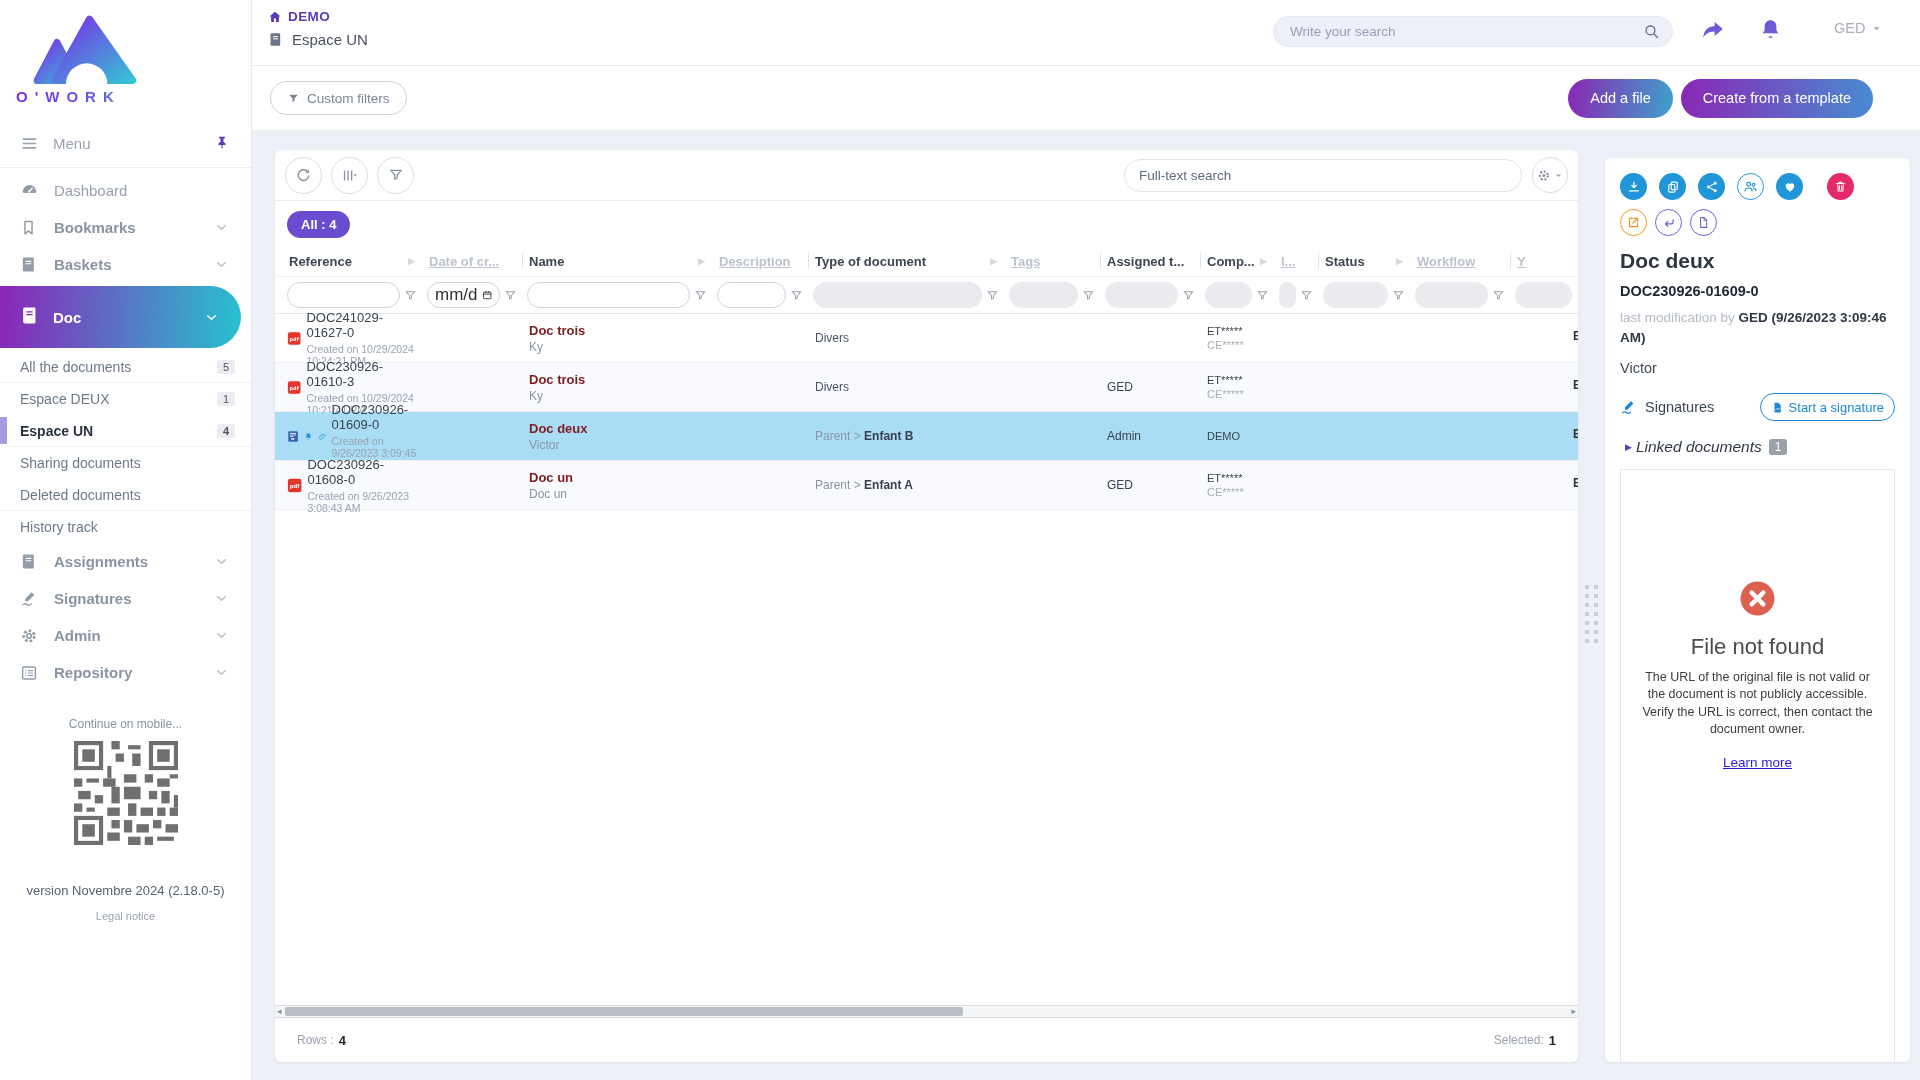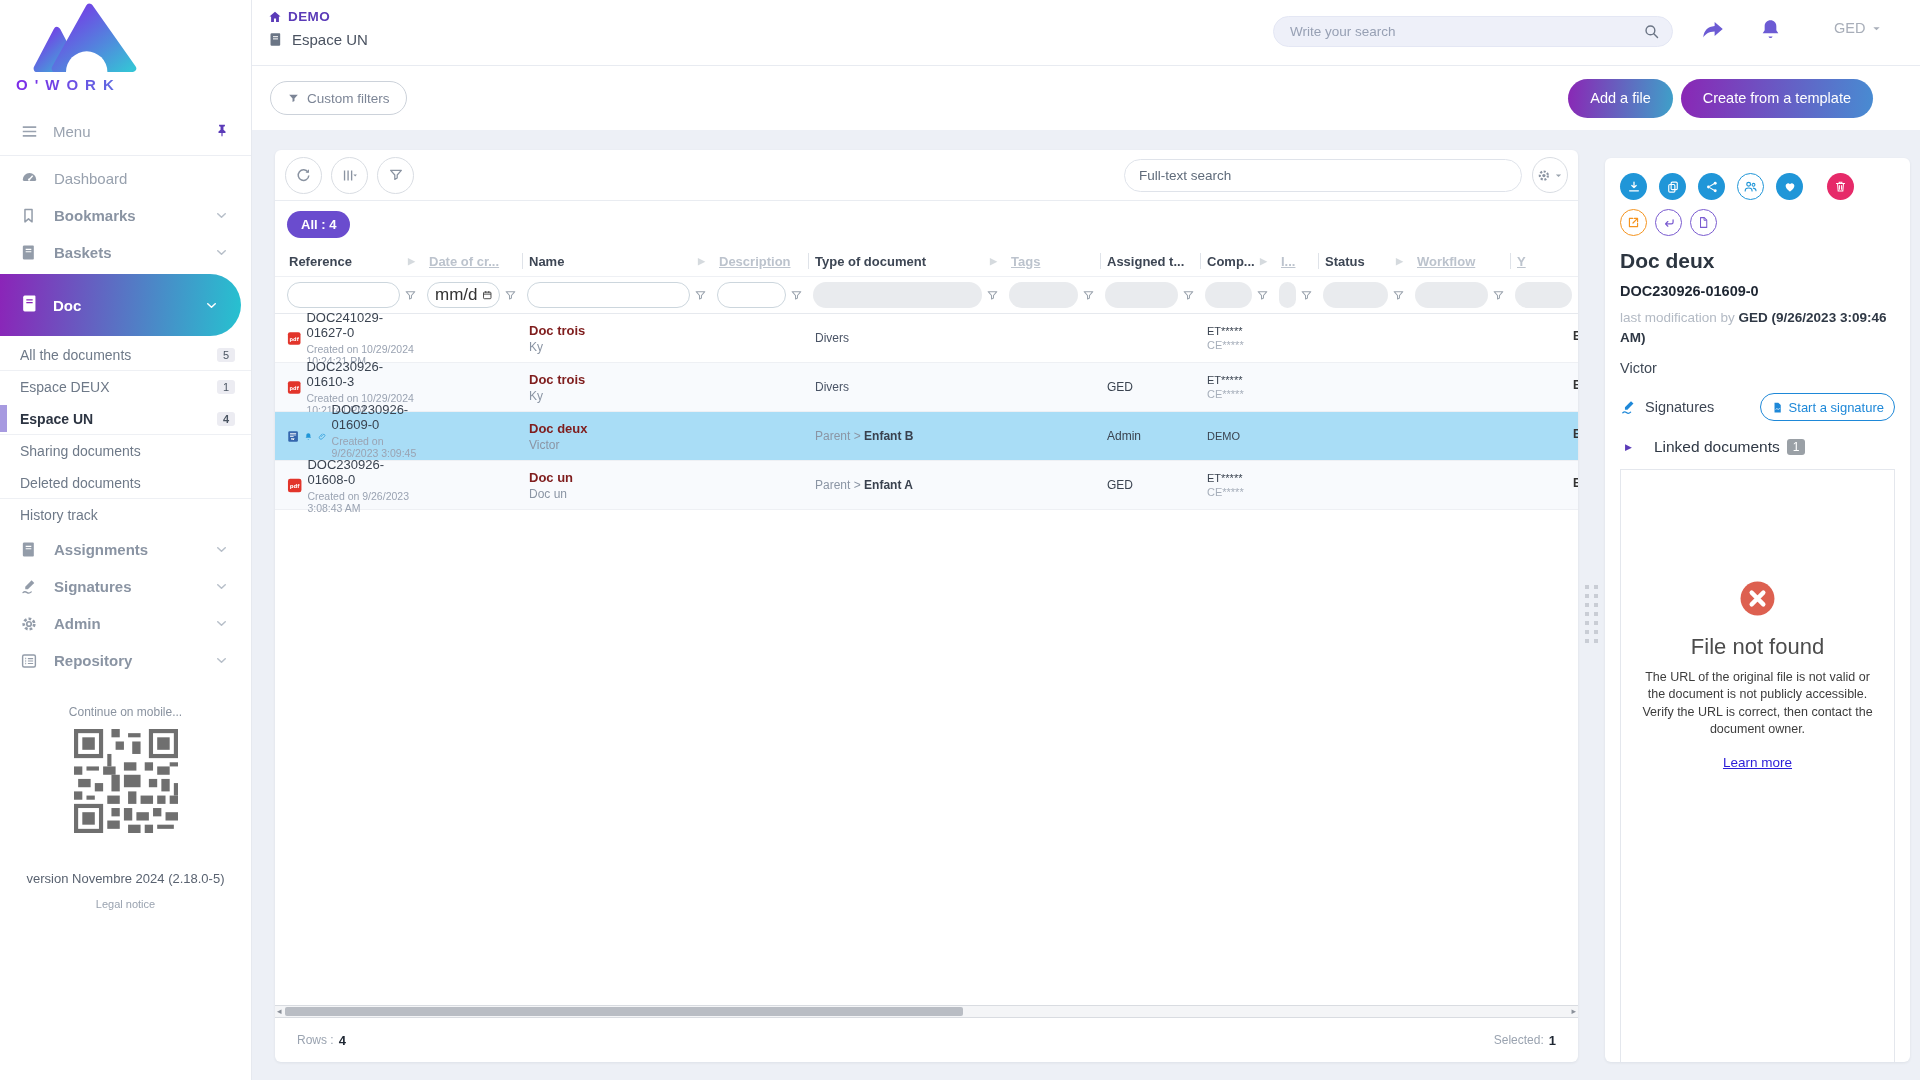--- a/index.html
+++ b/index.html
@@ -3,21 +3,21 @@
 <meta charset="utf-8">
 <style>
   * { margin:0; padding:0; box-sizing:border-box; }
   html,body { width:1920px; height:1080px; overflow:hidden;
     font-family:"Liberation Sans", sans-serif; background:#edf0f6; }
   .app { position:relative; width:1920px; height:1080px; }
 
   
   .sidebar { position:absolute; left:0; top:0; width:252px; height:1080px;
     background:#fff; border-right:1px solid #e6e9ef; z-index:5; }
-  .logo-wrap { padding:0 0 4px 14px; }
+  .logo-wrap { padding:12px 0 4px 14px; }
   .logo-svg { display:block; margin-left:14px; }
   .logo-text { font-size:15px; font-weight:700; letter-spacing:7px; margin:4px 0 0 2px;
     background:linear-gradient(90deg,#7d2ae8,#35c3d6);
     -webkit-background-clip:text; background-clip:text; color:transparent; }
   .menu-row { display:flex; align-items:center; height:40px; padding:0 22px 0 20px;
     color:#9aa3b0; font-size:15px; margin-top:14px; }
   .menu-row .mr-label { margin-left:14px; }
   .menu-row .pin { margin-left:auto; color:#5b3bb8; }
   .side-sep { border-top:1px solid #eceef3; margin:4px 0; }
   .nav-item { display:flex; align-items:center; height:37px; padding:0 22px 0 20px;
@@ -160,21 +160,21 @@
   .d-modif b { color:#2f3845; }
   .d-author { font-size:14.5px; color:#3f4956; margin-top:13px; }
   .sig-row { display:flex; align-items:center; margin-top:17px; }
   .sig-row .sig-ico { color:#1e88d8; display:flex; }
   .sig-row .sig-lab { font-size:14.5px; color:#3d4654; margin-left:8px; }
   .sig-btn { margin-left:auto; display:inline-flex; align-items:center; gap:5px; height:28px; padding:0 10px;
     border:1.6px solid #1e88d8; border-radius:16px; background:#fff; color:#1e88d8; font-size:13px;
     cursor:pointer; font-family:"Liberation Sans", sans-serif; }
   .linked-row { display:flex; align-items:center; margin-top:17px; padding-left:5px; cursor:pointer; }
   .linked-row .tri { font-size:9px; color:#5b3bb8; }
-  .linked-row .ll { font-size:15.5px; color:#2f3845; margin:0 7px 0 22px; }
+  .linked-row .ll { font-size:15.5px; color:#2f3845; margin:0 7px 0 4px;font-style:italic; }
   .linked-row .lbadge { background:#9aa0a6; color:#fff; font-size:12px; padding:1px 6px; border-radius:3px; }
   .file-box { margin-top:13px; border:1px solid #e4e7ed; height:604px; text-align:center; padding:110px 16px 0; }
   .fb-title { font-size:22px; color:#4c4c4c; margin-top:13px; font-weight:400; }
   .fb-msg { font-size:12.5px; color:#3d3d3d; line-height:1.38; margin-top:9px; }
   .fb-link { display:inline-block; font-size:13.5px; color:#2a1cd8; text-decoration:underline; margin-top:17px; cursor:pointer; }
 </style>
 </head>
 <body>
 
 <div class="app">

